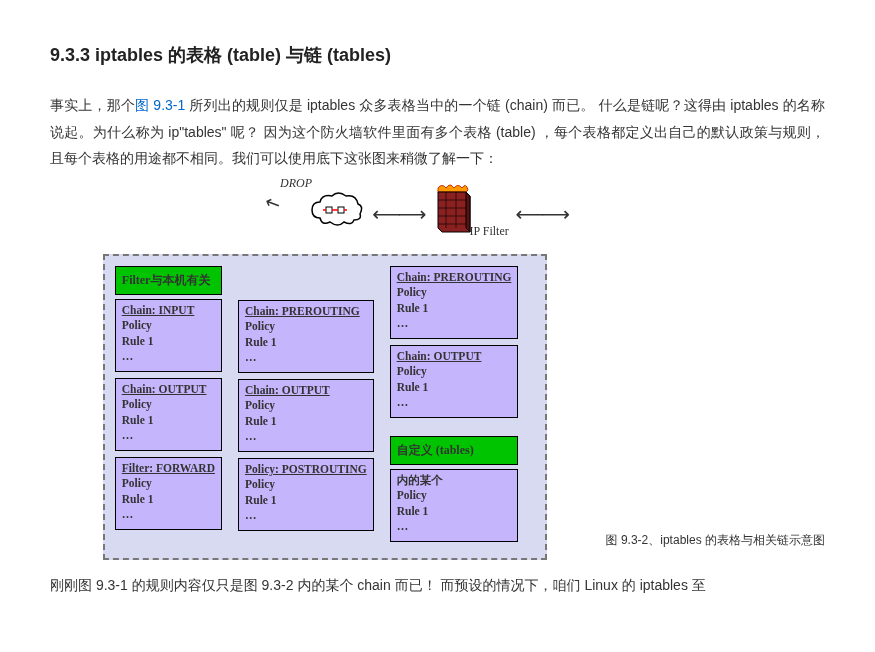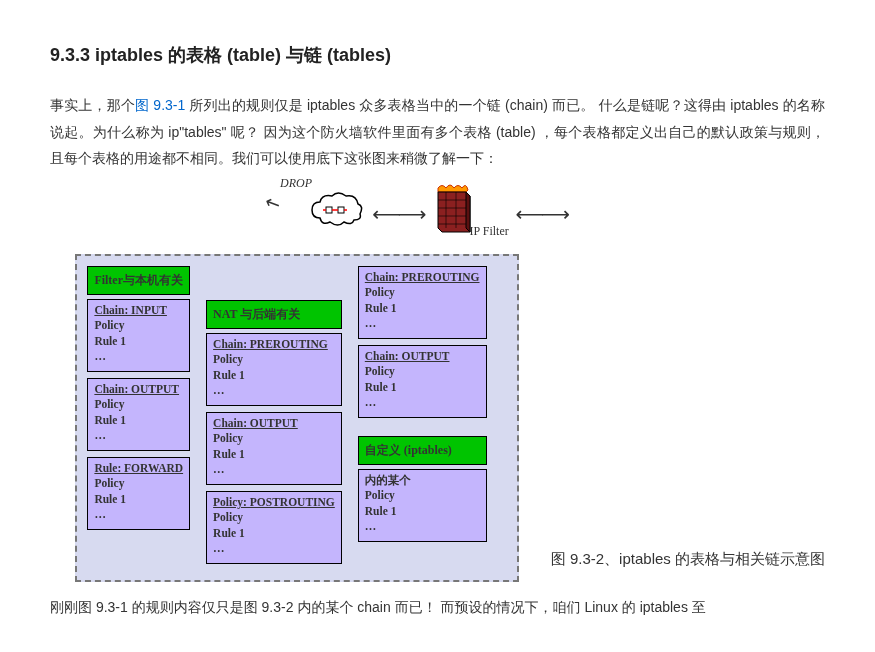--- a/index.html
+++ b/index.html
@@ -99,21 +99,21 @@
     border: 1px solid #000;
     padding: 3px 6px 6px;
     font-size: 11.5px;
     line-height: 1.35;
     margin-bottom: 2px;
     font-weight: bold;
   }
   .chain-name { text-decoration: underline; }
   .caption {
     display: inline-block;
-    font-size: 15px;
+    font-size: 12px;
     vertical-align: bottom;
     margin-left: 6px;
     position: relative;
     top: -8px;
   }
   .table-caption-row {
     display: flex;
     align-items: flex-end;
     flex-wrap: nowrap;
   }
@@ -176,29 +176,28 @@
           <div>Rule 1</div>
           <div>…</div>
         </div>
         <div class="chain-block">
           <div class="chain-name">Chain: OUTPUT</div>
           <div>Policy</div>
           <div>Rule 1</div>
           <div>…</div>
         </div>
         <div class="chain-block">
-          <div class="chain-name">Rule: FORWARD</div>
+          <div class="chain-name">Filter: FORWARD</div>
           <div>Policy</div>
           <div>Rule 1</div>
           <div>…</div>
         </div>
       </div>
 
       <div class="col" style="margin-top:34px;">
-        <div class="table-title">NAT 与后端有关</div>
         <div class="chain-block">
           <div class="chain-name">Chain: PREROUTING</div>
           <div>Policy</div>
           <div>Rule 1</div>
           <div>…</div>
         </div>
         <div class="chain-block">
           <div class="chain-name">Chain: OUTPUT</div>
           <div>Policy</div>
           <div>Rule 1</div>
@@ -219,21 +218,21 @@
           <div>Rule 1</div>
           <div>…</div>
         </div>
         <div class="chain-block">
           <div class="chain-name">Chain: OUTPUT</div>
           <div>Policy</div>
           <div>Rule 1</div>
           <div>…</div>
         </div>
         <div style="height:8px;"></div>
-        <div class="table-title">自定义 (iptables)</div>
+        <div class="table-title">自定义 (tables)</div>
         <div class="chain-block">
           <div>内的某个</div>
           <div>Policy</div>
           <div>Rule 1</div>
           <div>…</div>
         </div>
       </div>
     </div>
     <span class="caption">图 9.3-2、iptables 的表格与相关链示意图</span>
   </div>

